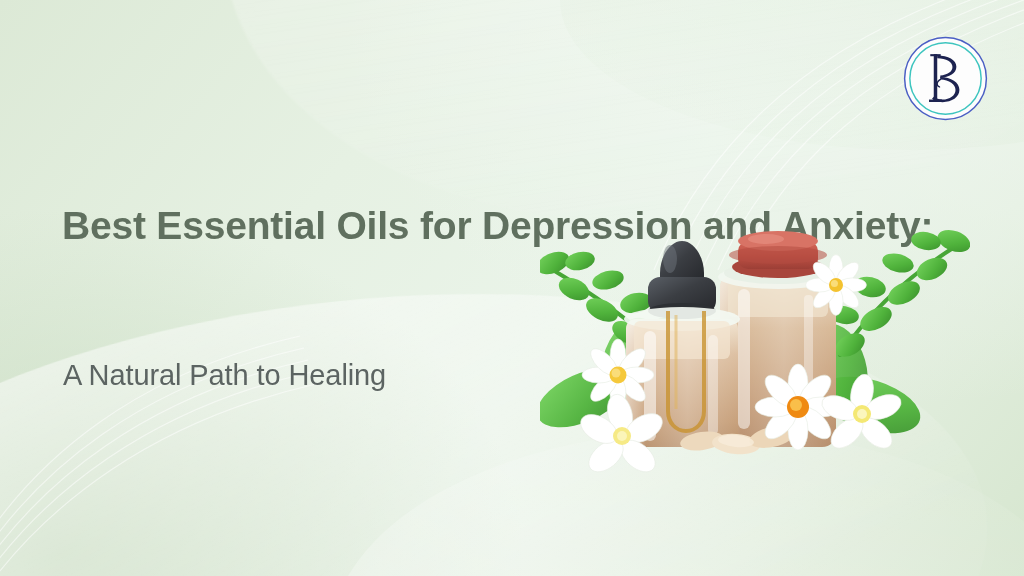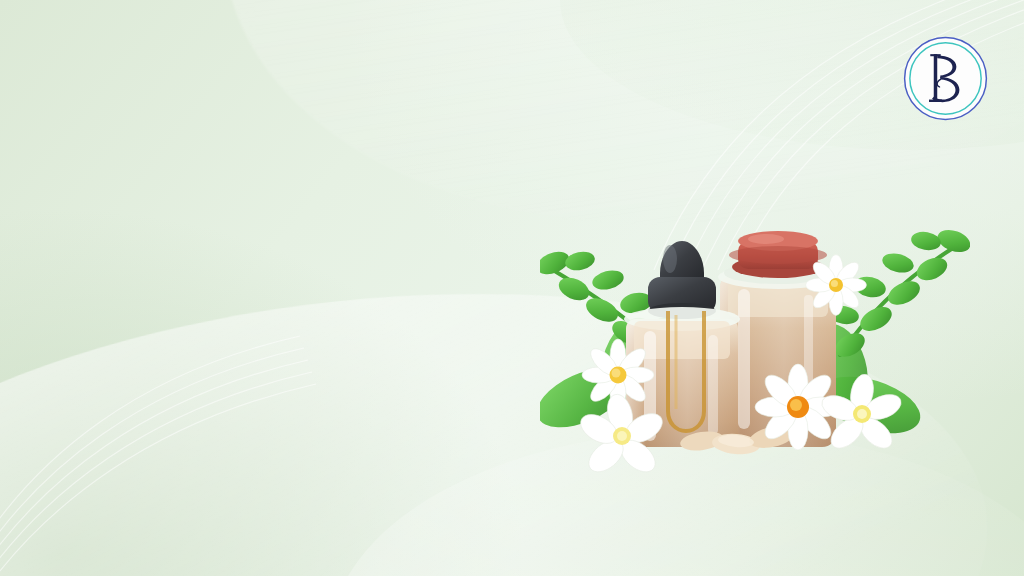--- a/index.html
+++ b/index.html
@@ -84,21 +84,23 @@
       <g fill="none" stroke="#ffffff" stroke-opacity=".7" stroke-width="1.1">
         <path d="M-10,250 C60,120 180,40 330,6"></path>
         <path d="M-10,262 C62,132 184,52 334,18"></path>
         <path d="M-10,274 C64,144 188,64 338,30"></path>
         <path d="M-10,286 C66,156 192,76 342,42"></path>
         <path d="M-10,298 C68,168 196,88 346,54"></path>
       </g>
     </svg>
   </div>
 
-
+  <h1 class="headline">Best Essential Oils for Depression and Anxiety:</h1>
+
+  <h2 class="subhead">A Natural Path to Healing</h2>
 
 
   <svg class="logo" viewBox="0 0 100 100">
     <circle cx="50" cy="50" r="47" fill="#fdfdfd"></circle>
     <circle cx="50" cy="50" r="47" fill="none" stroke="#4b5fc4" stroke-width="1.7"></circle>
     <circle cx="50" cy="50" r="41" fill="none" stroke="#3ec5bf" stroke-width="1.7"></circle>
     <g fill="#1d2350">
 
       <path d="M36.5,22 L40.5,22 L40.5,76 L36.5,76 Z"></path>
       <path d="M32.5,22 L44.5,22 L44.5,24.4 L32.5,24.4 Z"></path>

